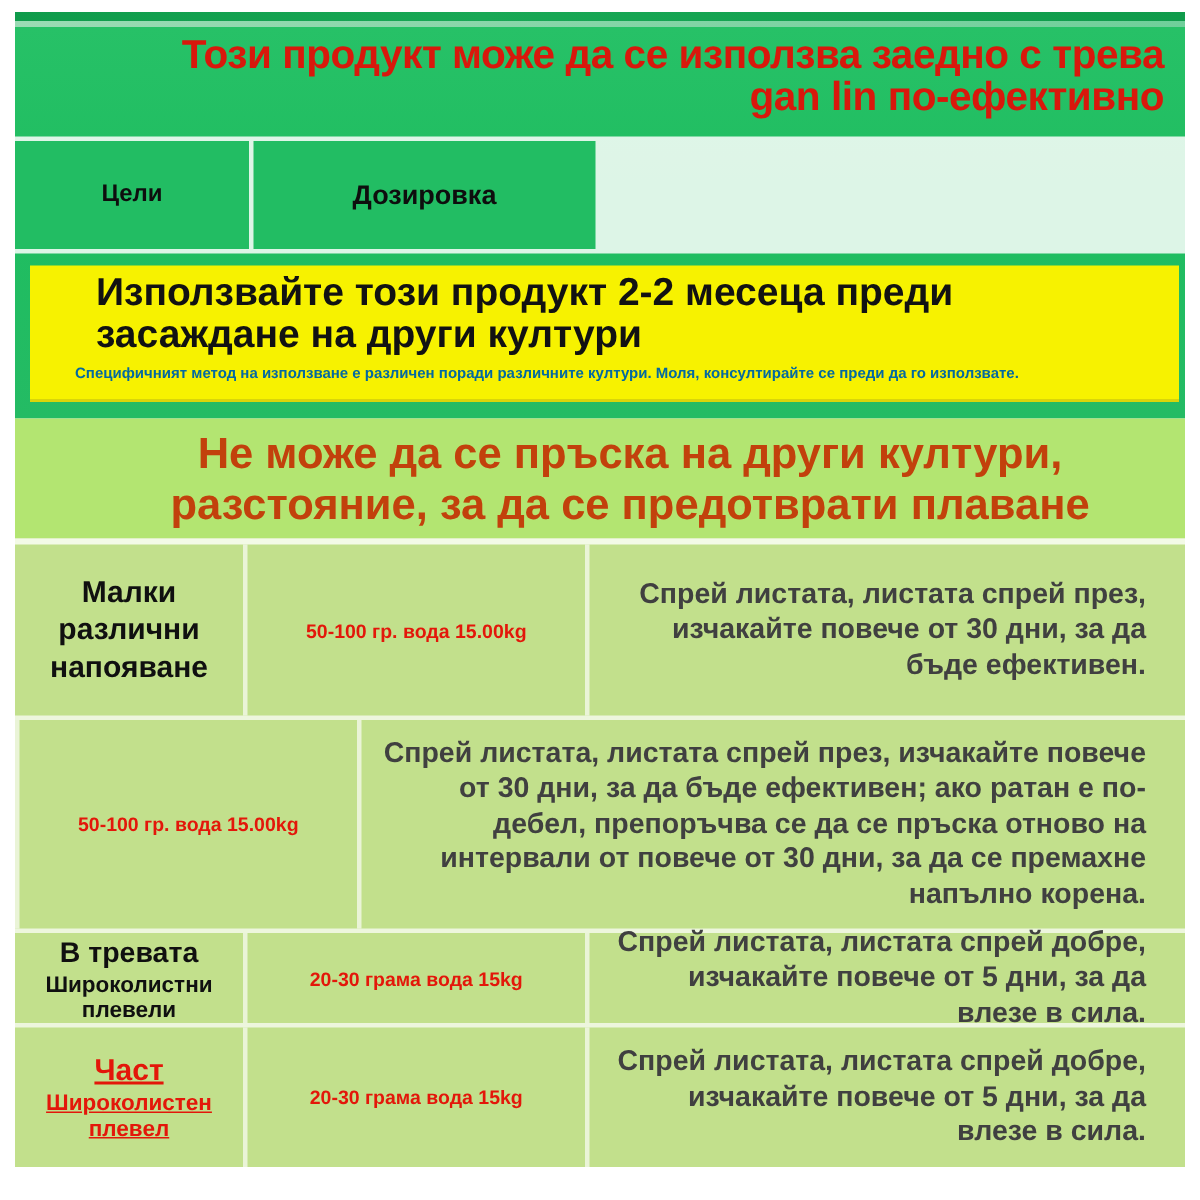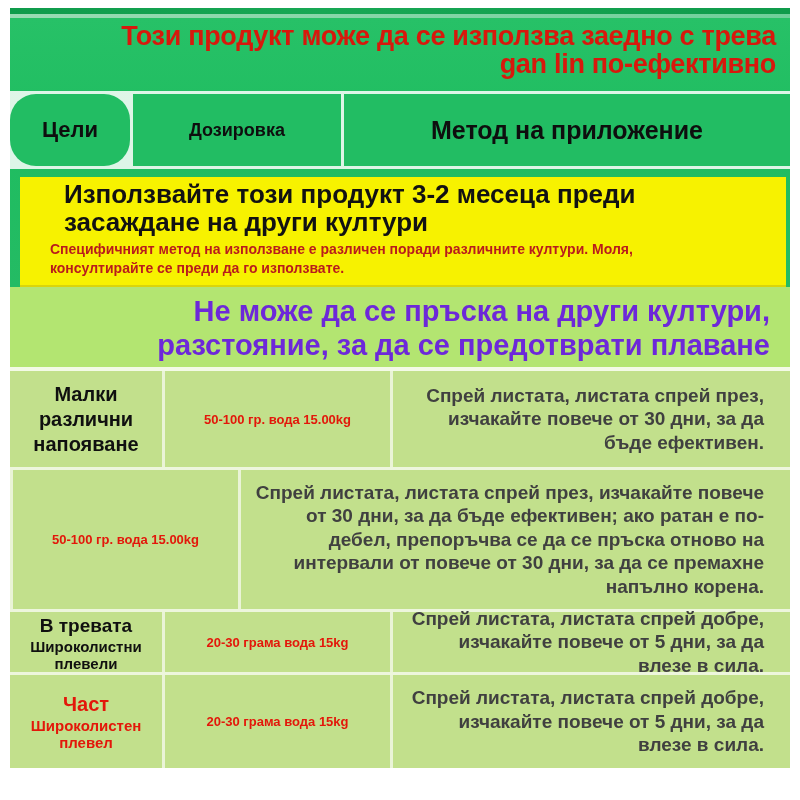--- a/index.html
+++ b/index.html
@@ -13,21 +13,21 @@
     position:relative;
     width:780px;
     margin:8px auto 0 10px;
   }
   
   .top-strip{height:6px;background:linear-gradient(90deg,#0f9b4b,#18a855 40%,#0f9b4b);}
   .top-strip2{height:4px;background:linear-gradient(90deg,#9adbb4,#6fcf9a);}
   
   .green-sec{
     background:linear-gradient(180deg,#27c167 0%,#1fbd60 45%,#24bb64 100%);
-    padding-bottom:0;
+    padding-bottom:11px;
   }
   .headline{
     color:#d8180c;
     font-size:27px;
     line-height:28px;
     text-align:right;
     padding:4px 14px 0 60px;
     letter-spacing:-0.3px;
   }
   .subline{
@@ -44,50 +44,50 @@
     padding:3px 0;
     column-gap:3px;
   }
   .th{
     background:#22bd63;
     color:#0e0e0e;
     display:flex;align-items:center;justify-content:center;
     height:72px;
     box-sizing:border-box;
   }
-  .th.c1{width:120px;font-size:22px;border-radius:26px;}
-  .th.c2{width:208px;font-size:18px;}
+  .th.c1{width:156px;font-size:16px;}
+  .th.c2{width:228px;font-size:18px;}
   .th.c3{flex:1;font-size:25px;}
   
   .yellowbox{
     background:#f7f200;
     border-bottom:2px solid #d9d50a;
     margin:8px 4px 0 10px;
     padding:3px 10px 7px 30px;
   }
   .ybig{
     color:#121212;
     font-size:26px;
     line-height:28px;
     padding-left:14px;
   }
   .ysmall{
-    color:#b91c1c;
-    font-size:14px;
+    color:#0369a1;
+    font-size:10px;
     line-height:19px;
     padding-top:4px;
     max-width:660px;
   }
   
   .warnband{
     background:#b3e571;
-    color:#6d28d9;
+    color:#c2410c;
     font-size:29px;
     line-height:34px;
-    text-align:right;
+    text-align:center;
     padding:7px 20px 5px 60px;
     height:68px;
     box-sizing:content-box;
   }
   
   .tbody{background:#c2e08c;}
   .row{
     display:flex;
     border-top:3px solid rgba(255,255,255,0.7);
     box-sizing:border-box;
@@ -97,45 +97,44 @@
     box-sizing:border-box;
     display:flex;flex-direction:column;justify-content:center;
   }
   .cell.c1{width:152px;align-items:center;text-align:center;padding:4px 6px;}
   .cell.c2{width:228px;align-items:center;text-align:center;border-left:3px solid rgba(255,255,255,0.65);}
   .cell.c3{flex:1;border-left:3px solid rgba(255,255,255,0.65);padding:6px 26px 6px 10px;}
   .target{color:#101010;font-size:20px;line-height:25px;}
   .target-sub{color:#101010;font-size:15px;line-height:17px;margin-top:0;}
   .dosage{color:#e3170a;font-size:13px;line-height:21px;}
   .method{color:#404040;font-size:19px;line-height:23.5px;text-align:right;}
-  .row-h1{height:100px;}
+  .row-h1{height:118px;}
   .row-h2{height:142px;}
   .row-h3{height:63px;}
   .row-h4{height:96px;}
-  .red-row .target,.red-row .target-sub{color:#e3170a;}
+  .red-row .target,.red-row .target-sub{color:#e3170a;text-decoration:underline;}
 </style>
 </head>
 <body>
 
 <div class="sheet">
 
   <div class="top-strip"></div>
   <div class="top-strip2"></div>
 
   <div class="green-sec">
     <div class="headline">Този продукт може да се използва заедно с трева gan lin по-ефективно</div>
 
     <div class="thead">
       <div class="th c1">Цели</div>
       <div class="th c2">Дозировка</div>
-      <div class="th c3">Метод на приложение</div>
     </div>
 
     <div class="yellowbox">
-      <div class="ybig">Използвайте този продукт 3-2 месеца преди засаждане на други култури</div>
+      <div class="ybig">Използвайте този продукт 2-2 месеца преди засаждане на други култури</div>
       <div class="ysmall">Специфичният метод на използване е различен поради различните култури. Моля, консултирайте се преди да го използвате.</div>
     </div>
   </div>
 
   <div class="warnband">Не може да се пръска на други култури, разстояние, за да се предотврати плаване</div>
 
   <div class="tbody">
 
     <div class="row row-h1">
       <div class="cell c1">

